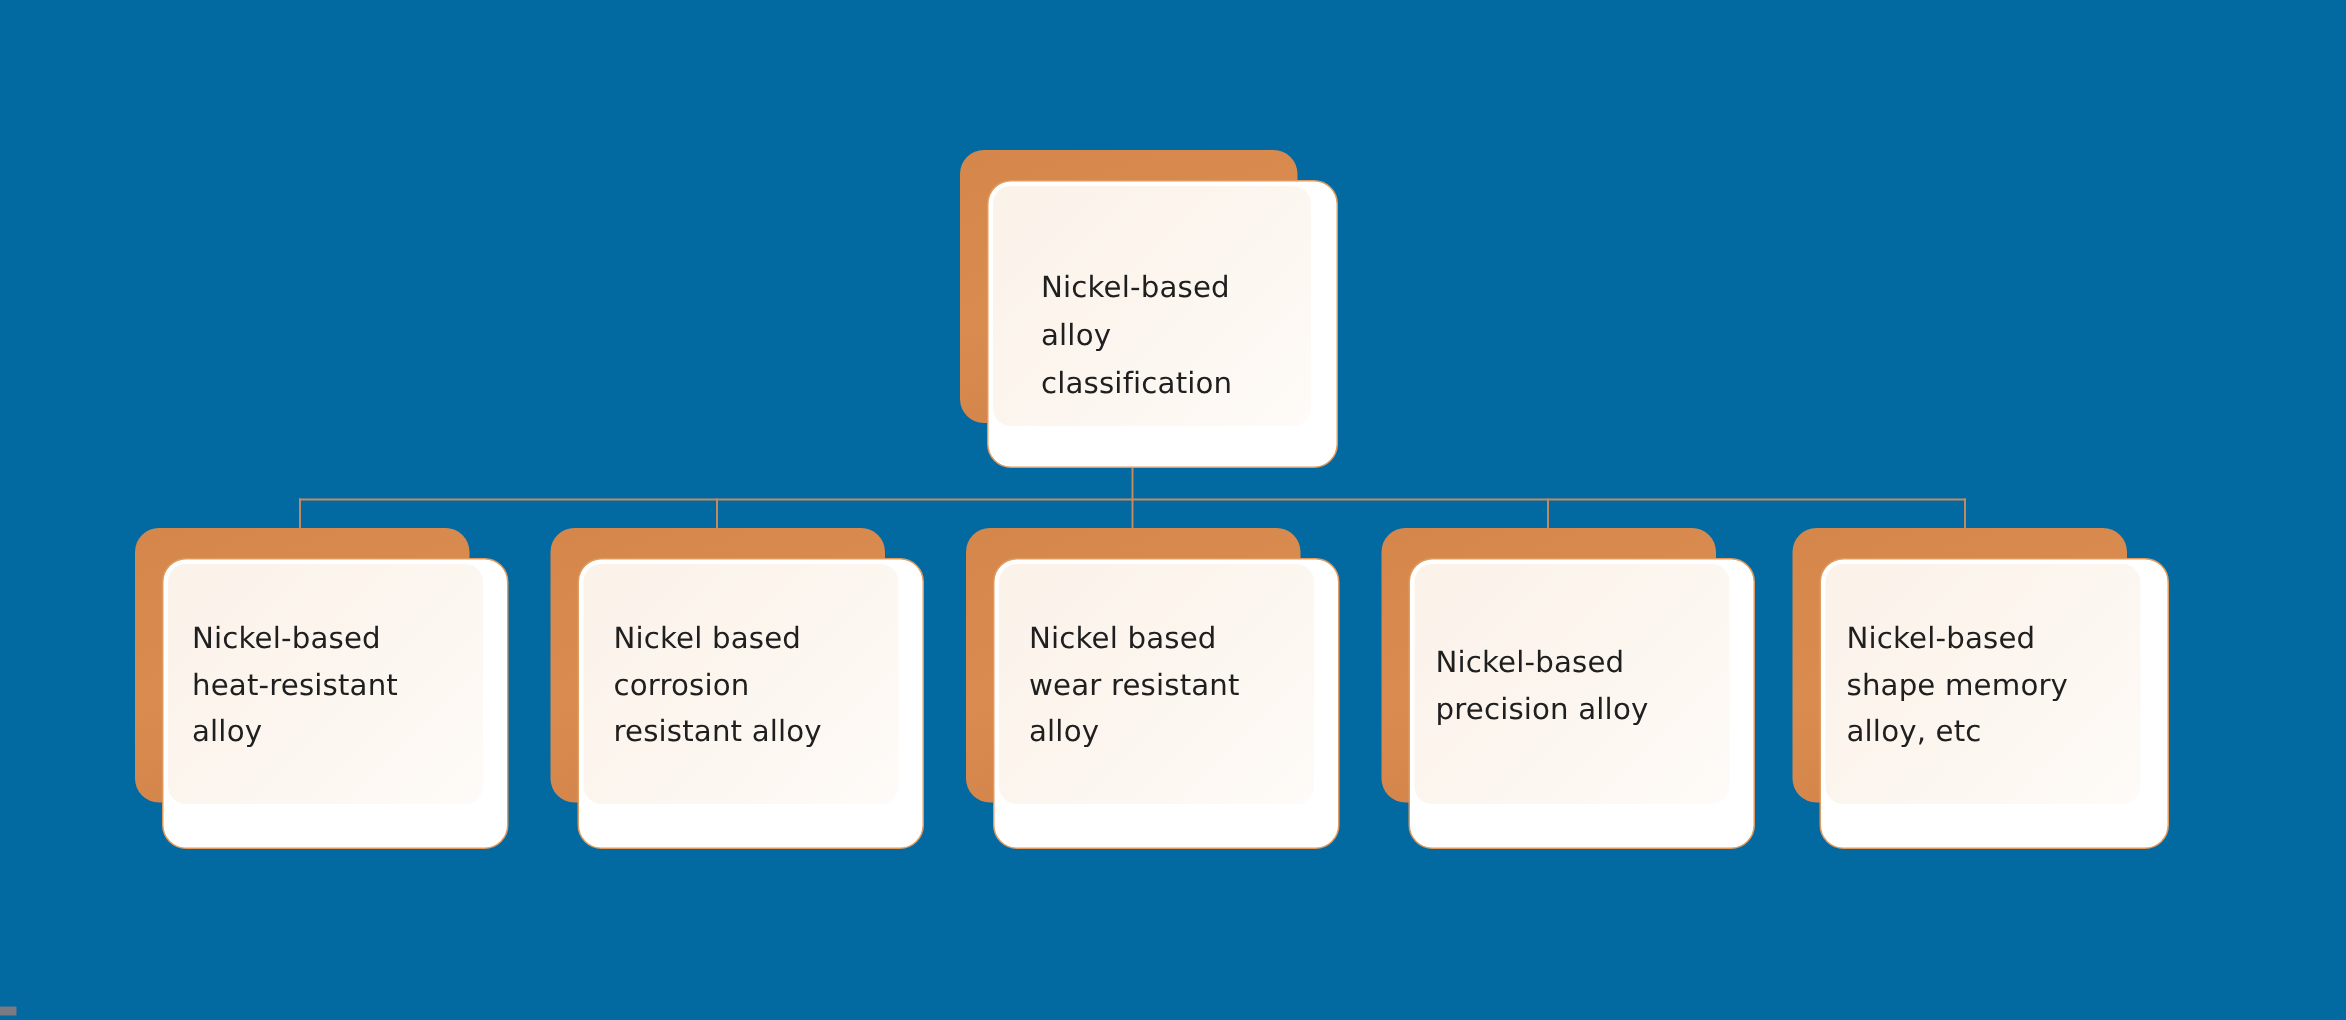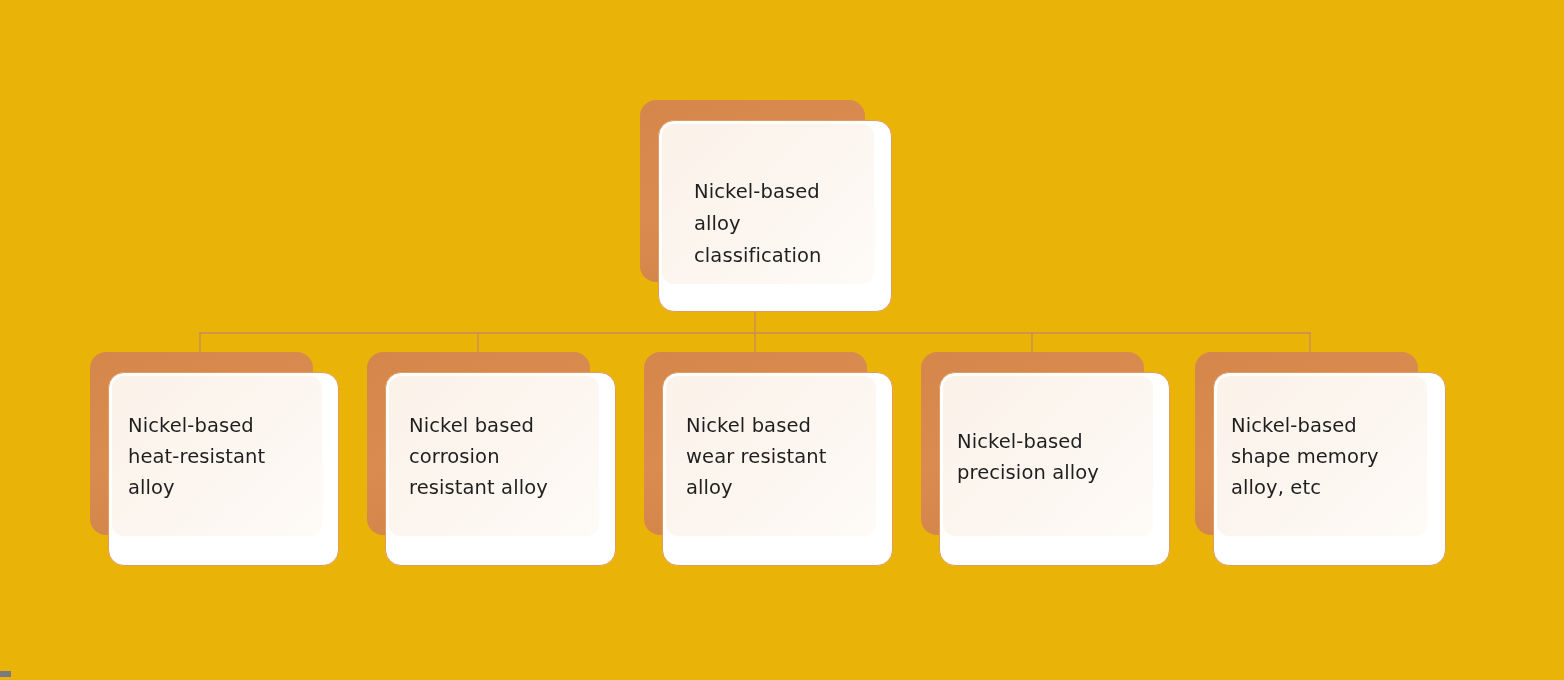--- a/index.html
+++ b/index.html
@@ -7,21 +7,21 @@
     padding: 0;
     background: #ffffff;
   }
   body {
     font-family: "DejaVu Sans", "Liberation Sans", sans-serif;
   }
   #canvas {
     position: relative;
     width: 1564px;
     height: 680px;
-    background: #eab308;
+    background: #0369a1;
     overflow: hidden;
   }
 
   
   .connector-layer {
     position: absolute;
     left: 0;
     top: 0;
     width: 1564px;
     height: 680px;

